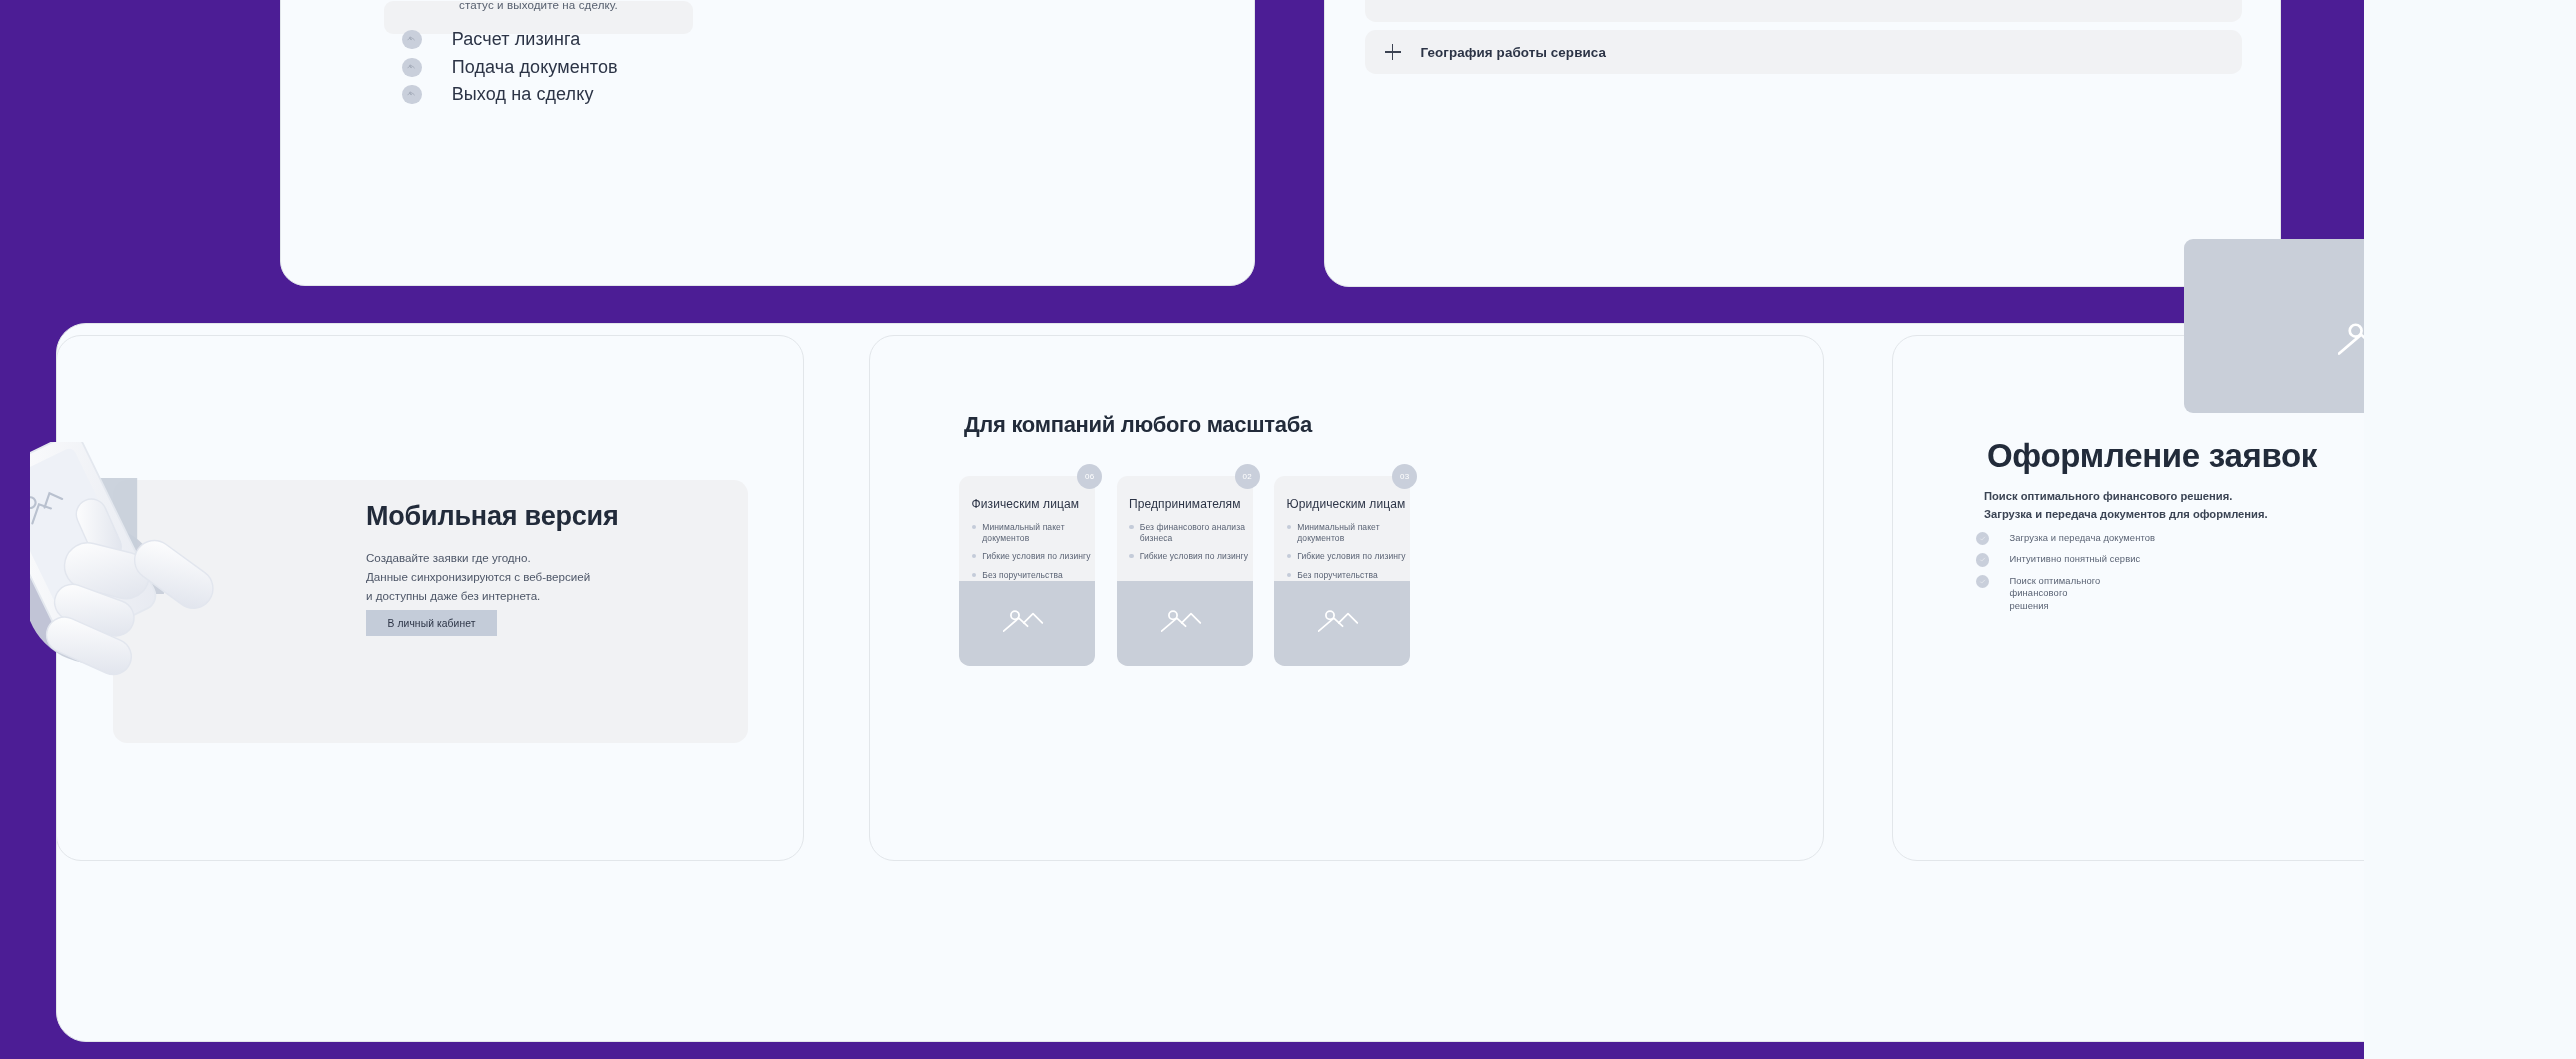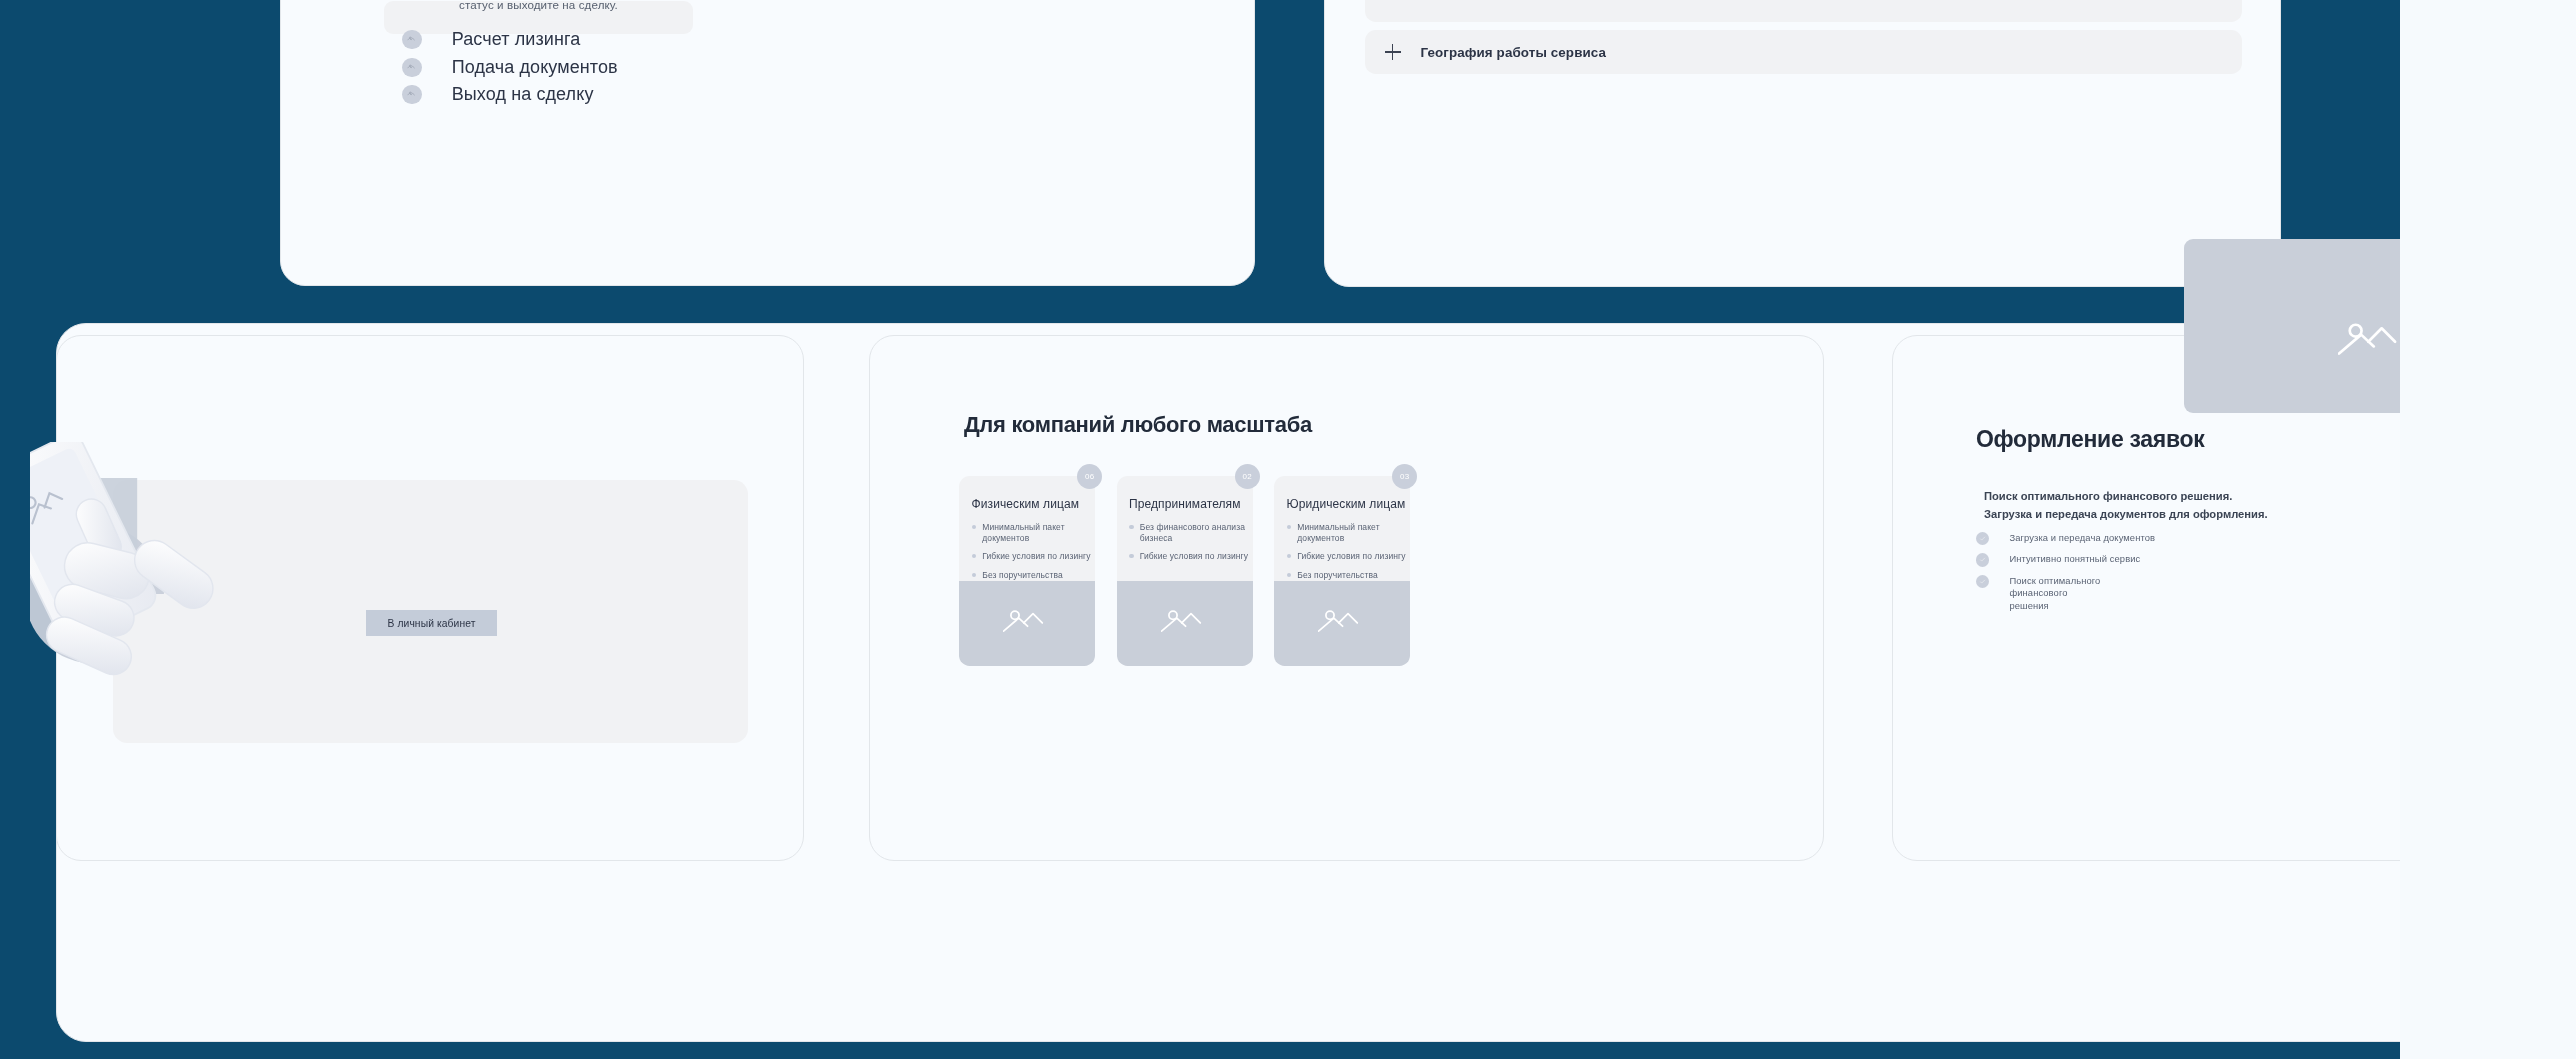--- a/index.html
+++ b/index.html
@@ -3,21 +3,21 @@
 <meta charset="utf-8">
 <style>
   html,body{margin:0;padding:0;}
   body{
     width:2576px;height:1060px;overflow:hidden;
     background:#f6fafd;
     font-family:"Liberation Sans", sans-serif;
     color:#2c3446;
     -webkit-font-smoothing:antialiased;
   }
-  .stage{position:relative;width:2364px;height:1060px;overflow:hidden;background:#0c4a6e;padding-left:36px;}
+  .stage{position:relative;width:2364px;height:1060px;overflow:hidden;background:#4c1d95;}
 
   
   .card{
     position:absolute;
     background:#f8fbfe;
     border:0.9px solid #e2e6ea;
     border-radius:25px;
     box-sizing:border-box;
   }
 
@@ -116,21 +116,21 @@
     display:flex;align-items:center;justify-content:center;letter-spacing:0.3px;
   }
   .cc-h{position:absolute;left:12.5px;top:20.6px;margin:0;font-size:12px;font-weight:400;color:#2c3446;letter-spacing:0.1px;}
   .cc-list{position:absolute;left:12.5px;top:46px;margin:0;padding:0;list-style:none;}
   .cc-list li{display:flex;align-items:flex-start;gap:6.3px;margin-bottom:8px;font-size:8.5px;color:#5a6374;letter-spacing:0.1px;line-height:1.25;}
   .cc-bullet{width:4.5px;height:4.5px;border-radius:50%;background:#c4ccd9;flex:none;margin-top:2.7px;}
   .cc-img{position:absolute;left:0;bottom:0;width:136px;height:85px;background:#c9cfd9;border-radius:0 0 10.7px 10.7px;display:flex;align-items:center;justify-content:center;}
 
   
   #card-apps{ left:1892px; top:335px; width:689px; height:526px; }
-  .apps-title{position:absolute;left:83px;top:90px;margin:0;font-size:23px;font-weight:700;letter-spacing:-0.3px;color:#222b3a;}
+  .apps-title{position:absolute;left:83px;top:90px;margin:11px;font-size:33px;font-weight:700;letter-spacing:-0.3px;color:#222b3a;}
   .apps-desc{position:absolute;left:83px;top:144px;margin:8px;font-size:11.2px;line-height:1.58;font-weight:700;color:#3b4454;}
   .apps-list{position:absolute;left:83px;top:196px;margin:0;padding:0;list-style:none;}
   .apps-list li{display:flex;align-items:flex-start;gap:20px;margin-bottom:8px;font-size:9.4px;color:#5a6374;line-height:1.35;letter-spacing:0.1px;}
   .chk{width:13.4px;height:13.4px;border-radius:50%;background:#c9cfdb;flex:none;display:flex;align-items:center;justify-content:center;}
   .chk svg{width:7.2px;height:7.2px;opacity:.5;}
   #apps-image{position:absolute;left:291px;top:-97px;width:224px;height:174px;border-radius:9px;}
 
   
   #viewport-edge{position:absolute;left:2522px;top:0;width:0.9px;height:1060px;background:#d4d9df;}
   #page-right-fill{position:absolute;left:2523px;top:0;width:53px;height:1060px;background:#f6fafd;}
@@ -226,20 +226,26 @@
         <g fill="url(#gfg)" stroke="#e2e6ee" stroke-width="1.6">
           <rect x="60" y="62" width="34" height="74" rx="17" transform="rotate(-24 77 99)"></rect>
           <rect x="38" y="118" width="96" height="52" rx="26" transform="rotate(14 86 144)"></rect>
           <rect x="26" y="168" width="92" height="40" rx="20" transform="rotate(20 72 188)"></rect>
           <rect x="16" y="208" width="100" height="40" rx="20" transform="rotate(24 66 228)"></rect>
           <rect x="112" y="126" width="98" height="44" rx="22" transform="rotate(36 161 148)"></rect>
         </g>
       </svg>
     </div>
 
+    <div class="mobile-text">
+      <h2 class="mobile-title">Мобильная версия</h2>
+      <p class="mobile-desc" style="white-space:pre-line">Создавайте заявки где угодно.
+Данные синхронизируются с веб-версией
+и доступны даже без интернета.</p>
+    </div>
 
     <button class="btn-cab">В личный кабинет</button>
   </div>
 
   <div class="card" id="card-companies">
     <h2 class="companies-title">Для компаний любого масштаба</h2>
 
     <div class="cc-row">
 
       <div class="cc">

